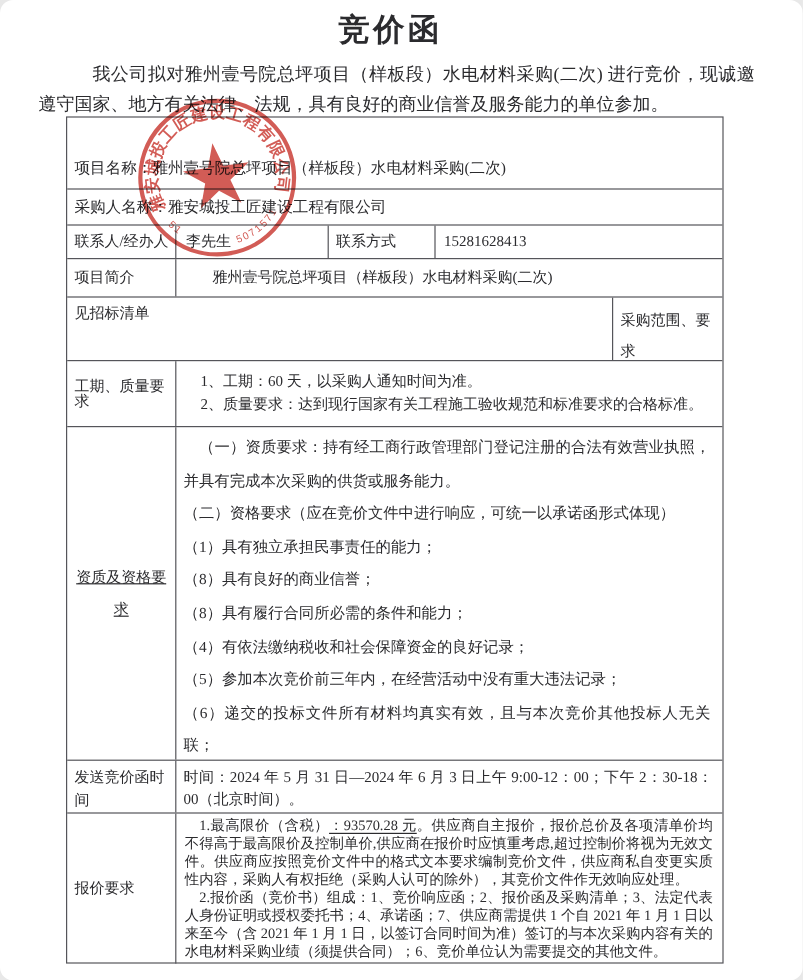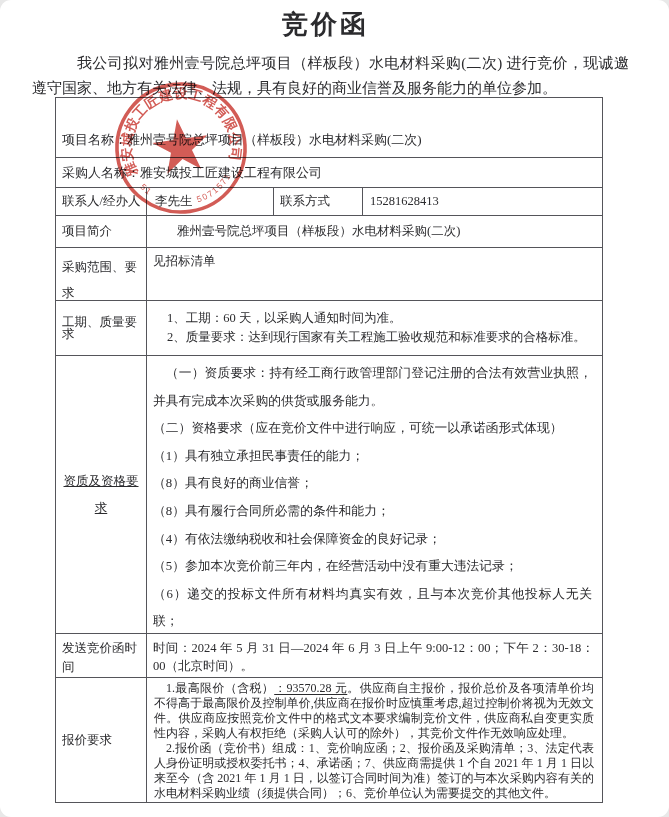--- a/index.html
+++ b/index.html
@@ -123,25 +123,25 @@
       <div class="cell c-plabel">联系方式</div>
       <div class="cell c-phone">15281628413</div>
     </div>
 
     <div class="row r4">
       <div class="cell label-col">项目简介</div>
       <div class="cell grow">雅州壹号院总坪项目（样板段）水电材料采购(二次)</div>
     </div>
 
     <div class="row r5">
+      <div class="cell grow">见招标清单</div>
       <div class="cell label-col">
         <div>采购范围、要求</div>
 
       </div>
-      <div class="cell grow">见招标清单</div>
     </div>
 
     <div class="row r6">
       <div class="cell label-col">工期、质量要求</div>
       <div class="cell grow">
         <div>1、工期：60 天，以采购人通知时间为准。</div>
         <div>2、质量要求：达到现行国家有关工程施工验收规范和标准要求的合格标准。</div>
       </div>
     </div>
 

